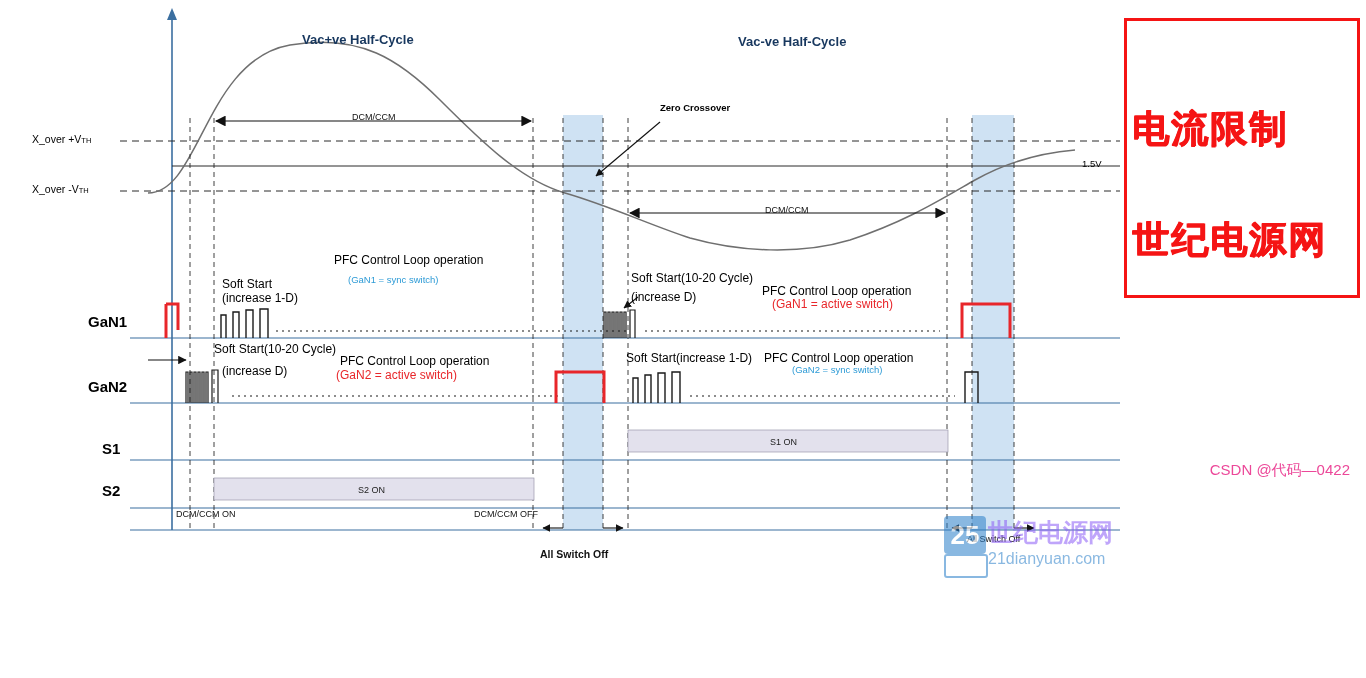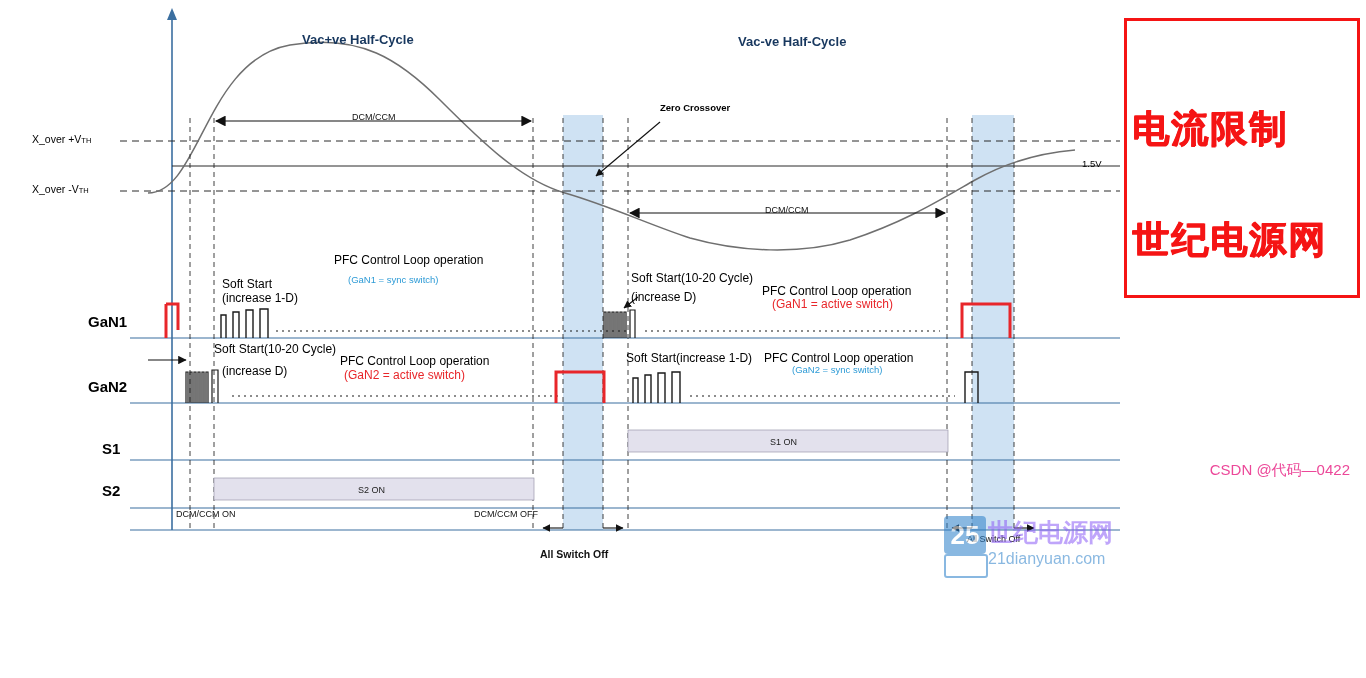--- a/index.html
+++ b/index.html
@@ -258,21 +258,21 @@
   <div class="lbl t-blue" style="left:348px; top:274px;">(GaN1 = sync switch)</div>
 
   <div class="lbl t-small" style="left:631px; top:271px;">Soft Start(10-20 Cycle)</div>
   <div class="lbl t-small" style="left:631px; top:290px;">(increase D)</div>
   <div class="lbl t-small" style="left:762px; top:284px;">PFC Control Loop operation</div>
   <div class="lbl t-red" style="left:772px; top:297px;">(GaN1 = active switch)</div>
 
   <div class="lbl t-small" style="left:214px; top:342px;">Soft Start(10-20 Cycle)</div>
   <div class="lbl t-small" style="left:222px; top:364px;">(increase D)</div>
   <div class="lbl t-small" style="left:340px; top:354px;">PFC Control Loop operation</div>
-  <div class="lbl t-red" style="left:344px; top:368px;text-align:right;">(GaN2 = active switch)</div>
+  <div class="lbl t-red" style="left:336px; top:368px;text-align:right;">(GaN2 = active switch)</div>
 
   <div class="lbl t-small" style="left:626px; top:351px;">Soft Start(increase 1-D)</div>
   <div class="lbl t-small" style="left:764px; top:351px;">PFC Control Loop operation</div>
   <div class="lbl t-blue" style="left:792px; top:364px;">(GaN2 = sync switch)</div>
 
   <div class="lbl t-sw" style="left:770px; top:437px;">S1 ON</div>
   <div class="lbl t-sw" style="left:358px; top:485px;">S2 ON</div>
 
   <div class="lbl t-dcmlab" style="left:176px; top:509px;">DCM/CCM ON</div>
   <div class="lbl t-dcmlab" style="left:474px; top:509px;">DCM/CCM OFF</div>

